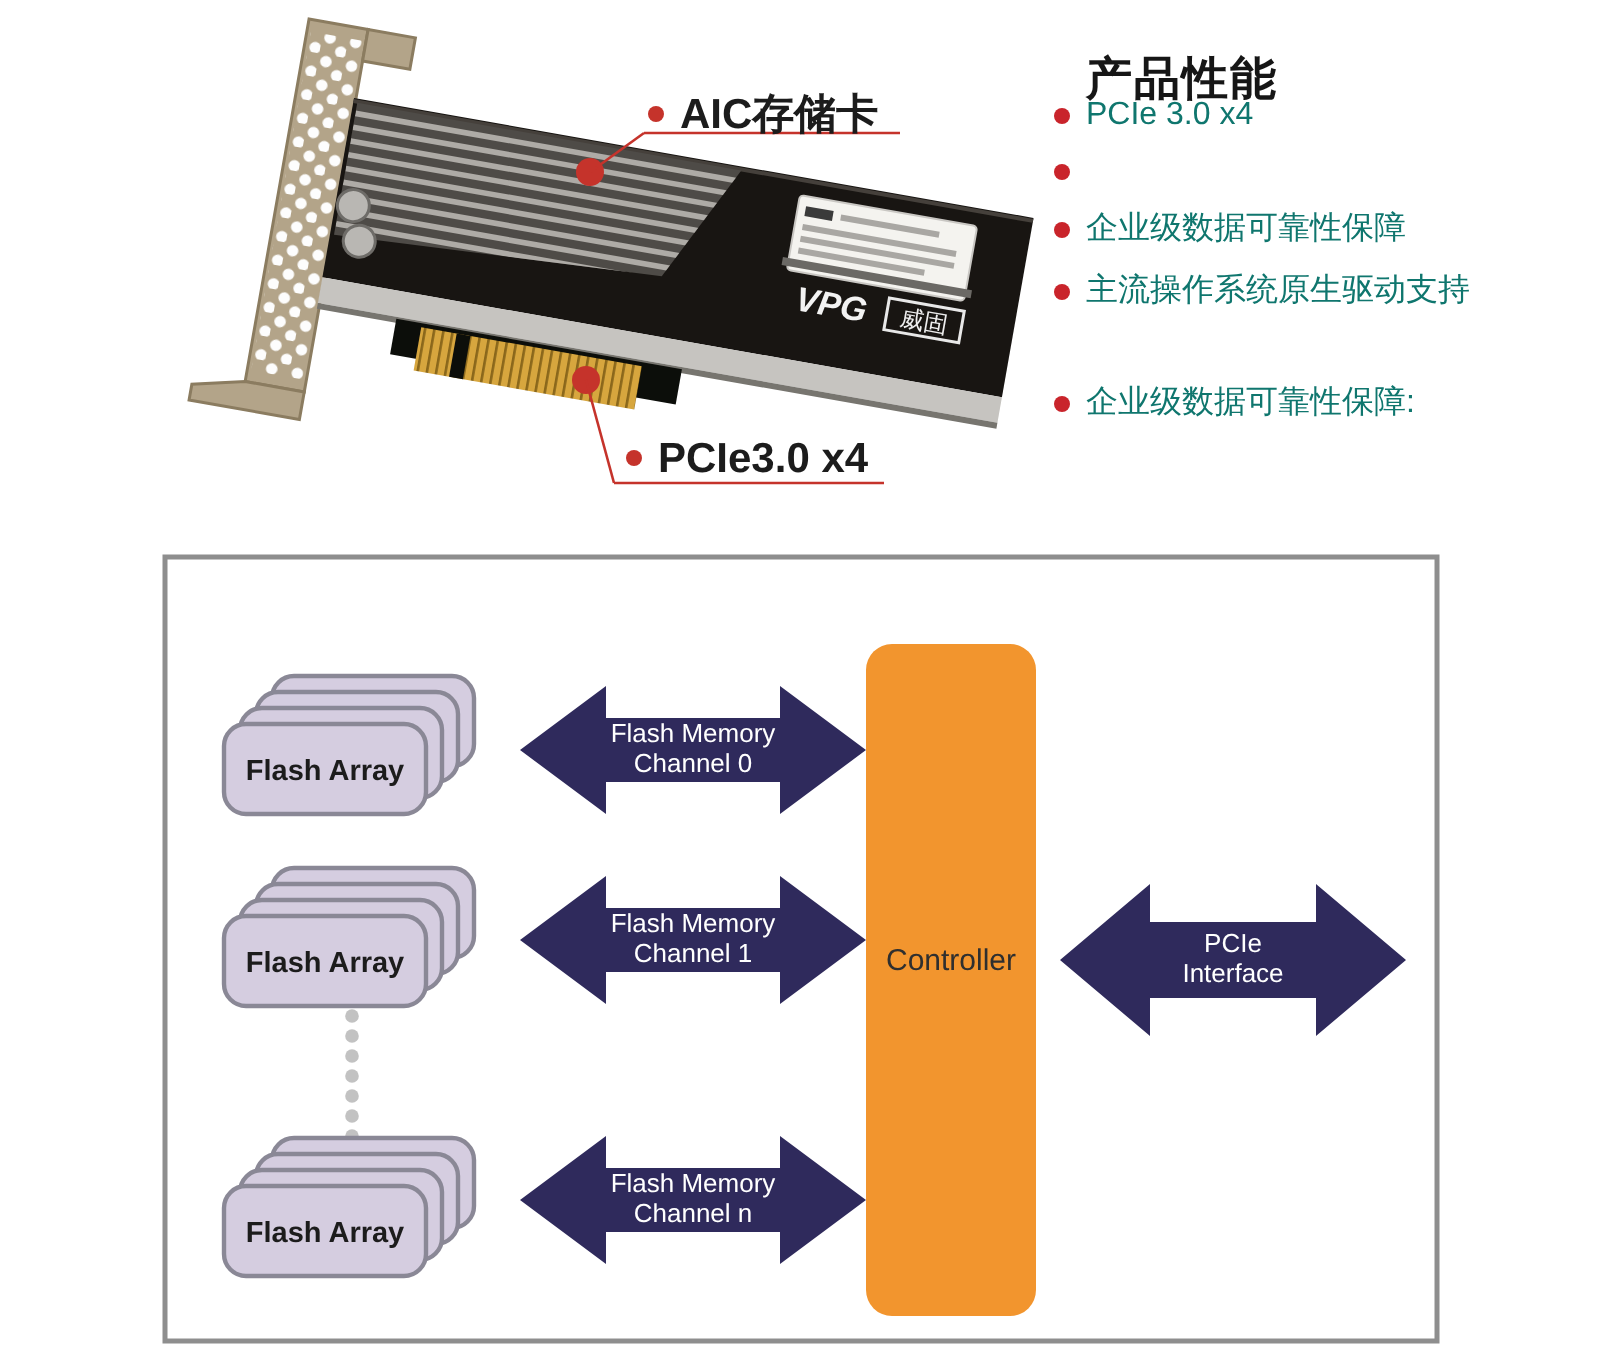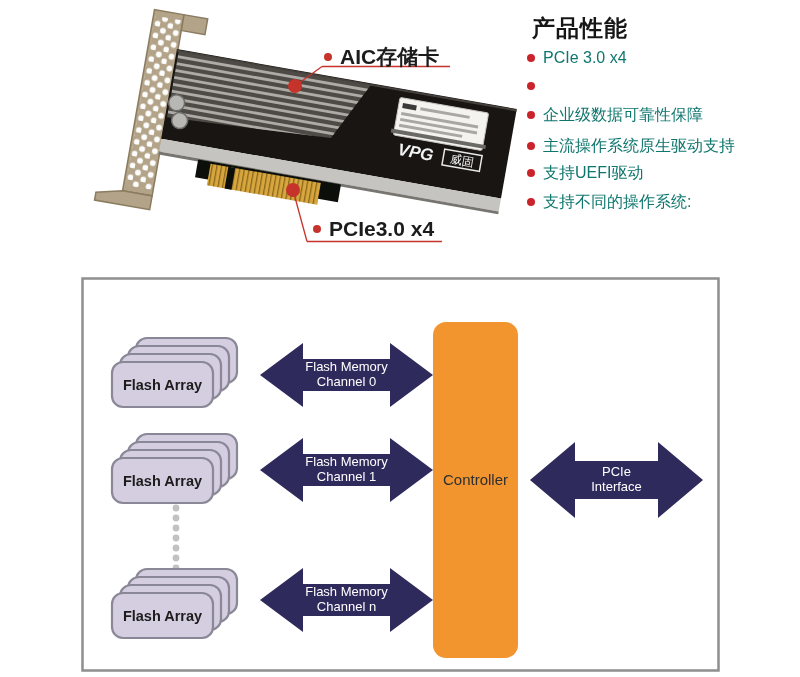--- a/index.html
+++ b/index.html
@@ -3,21 +3,21 @@
 <meta charset="utf-8">
 <style>
   html,body{margin:0;padding:0;background:#ffffff;}
   .page{position:relative;width:800px;height:677px;background:#ffffff;overflow:hidden;
         font-family:"Liberation Sans","DejaVu Sans",sans-serif;}
   svg{display:block;}
   svg text{font-family:"Liberation Sans","DejaVu Sans",sans-serif;}
   .photo-svg{position:absolute;left:50px;top:5px;}
   .diagram-svg{position:absolute;left:81px;top:277px;}
   .features{position:absolute;left:524px;top:0;width:272px;height:262px;}
-  .features h2{position:absolute;left:2px;top:8px;margin:6px;font-size:23px;line-height:28px;
+  .features h2{position:absolute;left:2px;top:8px;margin:17px;font-size:23px;line-height:28px;
                font-weight:bold;color:#161616;letter-spacing:1px;}
   .feat-row{position:absolute;left:0;height:24px;width:272px;}
   .feat-dot{position:absolute;left:3px;top:8px;width:8px;height:8px;border-radius:50%;
             background:#c9242b;}
   .feat-text{position:absolute;left:19px;top:0;font-size:16px;line-height:24px;color:#0f766e;
              white-space:nowrap;}
   .feat-cont .feat-text{left:19px;}
 </style>
 </head>
 <body>
@@ -120,27 +120,23 @@
       <span class="feat-dot"></span>
     </div>
     <div class="feat-row" style="top:134px">
       <span class="feat-dot"></span>
       <span class="feat-text">主流操作系统原生驱动支持</span>
     </div>
     <div class="feat-row" style="top:103px">
       <span class="feat-dot"></span>
       <span class="feat-text">企业级数据可靠性保障</span>
     </div>
-    <div class="feat-row" style="top:161px">
-      <span class="feat-dot"></span>
-      <span class="feat-text">支持UEFI驱动</span>
-    </div>
     <div class="feat-row" style="top:190px">
       <span class="feat-dot"></span>
-      <span class="feat-text">支持不同的操作系统:</span>
+      <span class="feat-text">企业级数据可靠性保障:</span>
     </div>
   </div>
 
   <svg class="diagram-svg" width="639" height="395" viewBox="0 0 639 395">
     <rect x="1.5" y="1.5" width="636" height="392" fill="#ffffff" stroke="#8e8e8e" stroke-width="2.5"></rect>
 
     <g>
       <rect x="55" y="61" width="101" height="45" rx="11" fill="#d5cde0" stroke="#8a8896" stroke-width="2.2"></rect>
       <rect x="47" y="69" width="101" height="45" rx="11" fill="#d5cde0" stroke="#8a8896" stroke-width="2.2"></rect>
       <rect x="39" y="77" width="101" height="45" rx="11" fill="#d5cde0" stroke="#8a8896" stroke-width="2.2"></rect>

